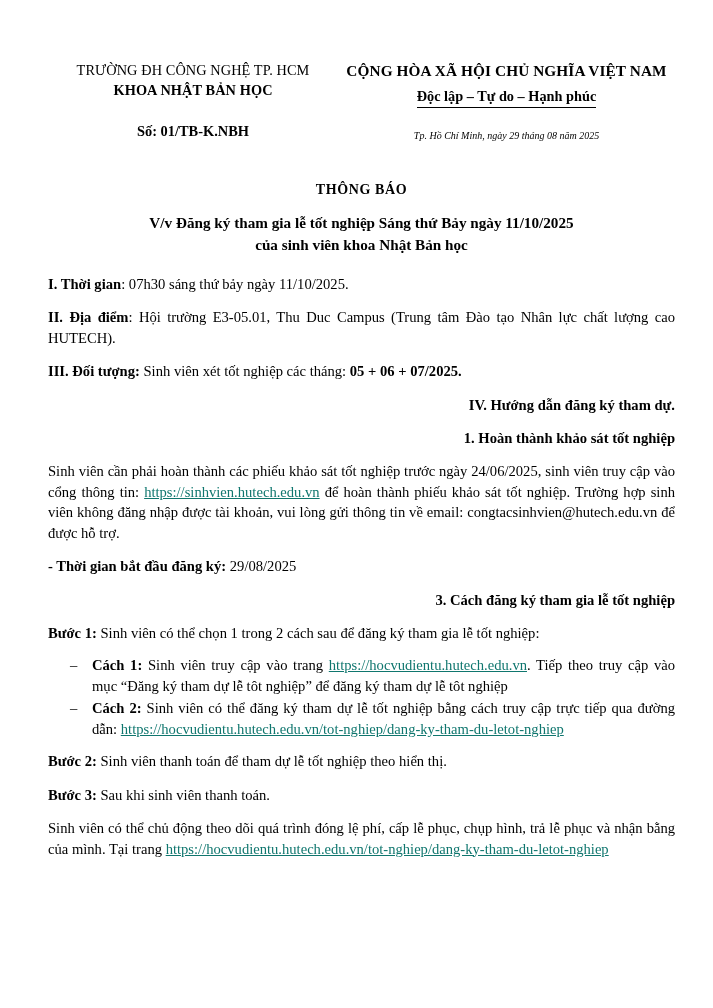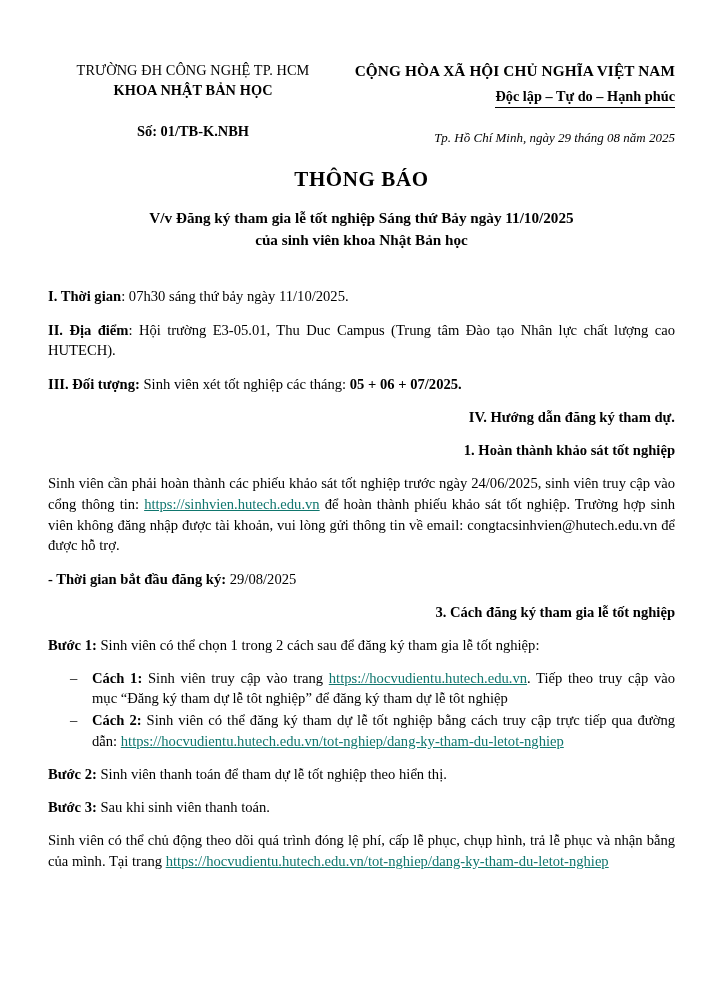--- a/index.html
+++ b/index.html
@@ -30,21 +30,21 @@
     display: flex;
     align-items: flex-start;
     width: 100%;
   }
   .lh-col {
     display: flex;
     flex-direction: column;
     align-items: center;
   }
   .lh-left { width: 290px; }
-  .lh-right { flex: 1; align-items: flex-end; }
+  .lh-right { flex: 1; }
 
   .org-line {
     font-size: 14.3px;
     letter-spacing: .1px;
     white-space: nowrap;
   }
   .org-line.bold { font-weight: bold; }
   .nation-line {
     font-weight: bold;
     font-size: 15.3px;
@@ -61,44 +61,44 @@
     white-space: nowrap;
   }
   .doc-no {
     font-weight: bold;
     font-size: 14.4px;
     margin-top: 20px;
     white-space: nowrap;
   }
   .date-line {
     font-style: italic;
-    font-size: 13px;
+    font-size: 10px;
     margin-top: 21px;
     white-space: nowrap;
   }
 
   
   .doc-title {
     text-align: center;
     font-weight: bold;
-    font-size: 21px;
+    font-size: 14px;
     letter-spacing: .6px;
-    margin-top: 18px;
+    margin-top: 37px;
   }
   .subtitle {
     text-align: center;
     font-weight: bold;
     font-size: 15.2px;
     margin-top: 12px;
     line-height: 1.45;
   }
   .subtitle .l2 { display: block; }
 
   
-  .body-block { margin-top: 35px; }
+  .body-block { margin-top: 18px; }
   p.para {
     margin: 0 0 12.5px 0;
     text-align: justify;
     text-justify: inter-word;
   }
   p.tight { margin-bottom: 12px; }
   .b { font-weight: bold; }
   a.link, .link {
     color: #0f766e;
     text-decoration: underline;

